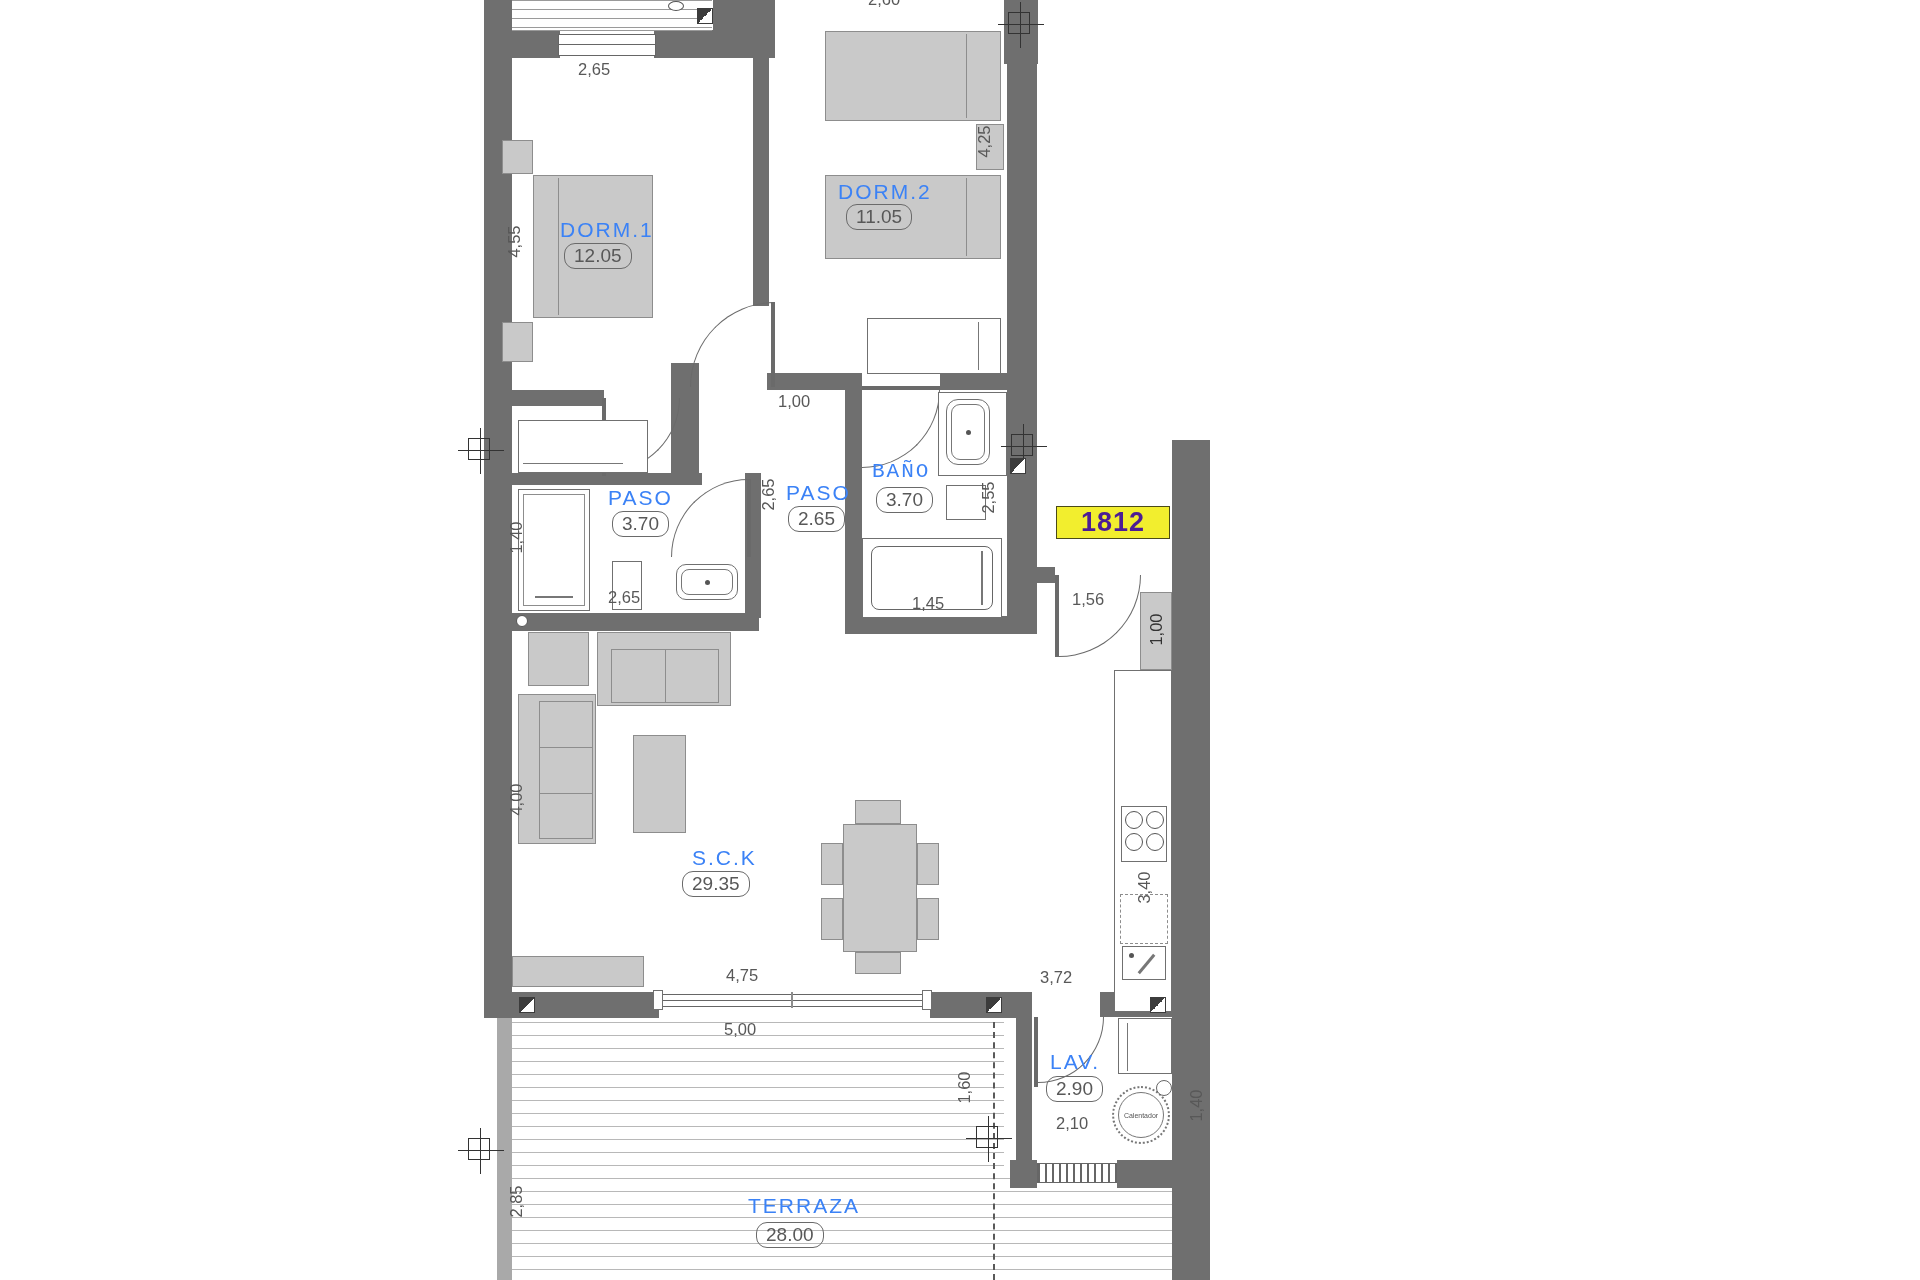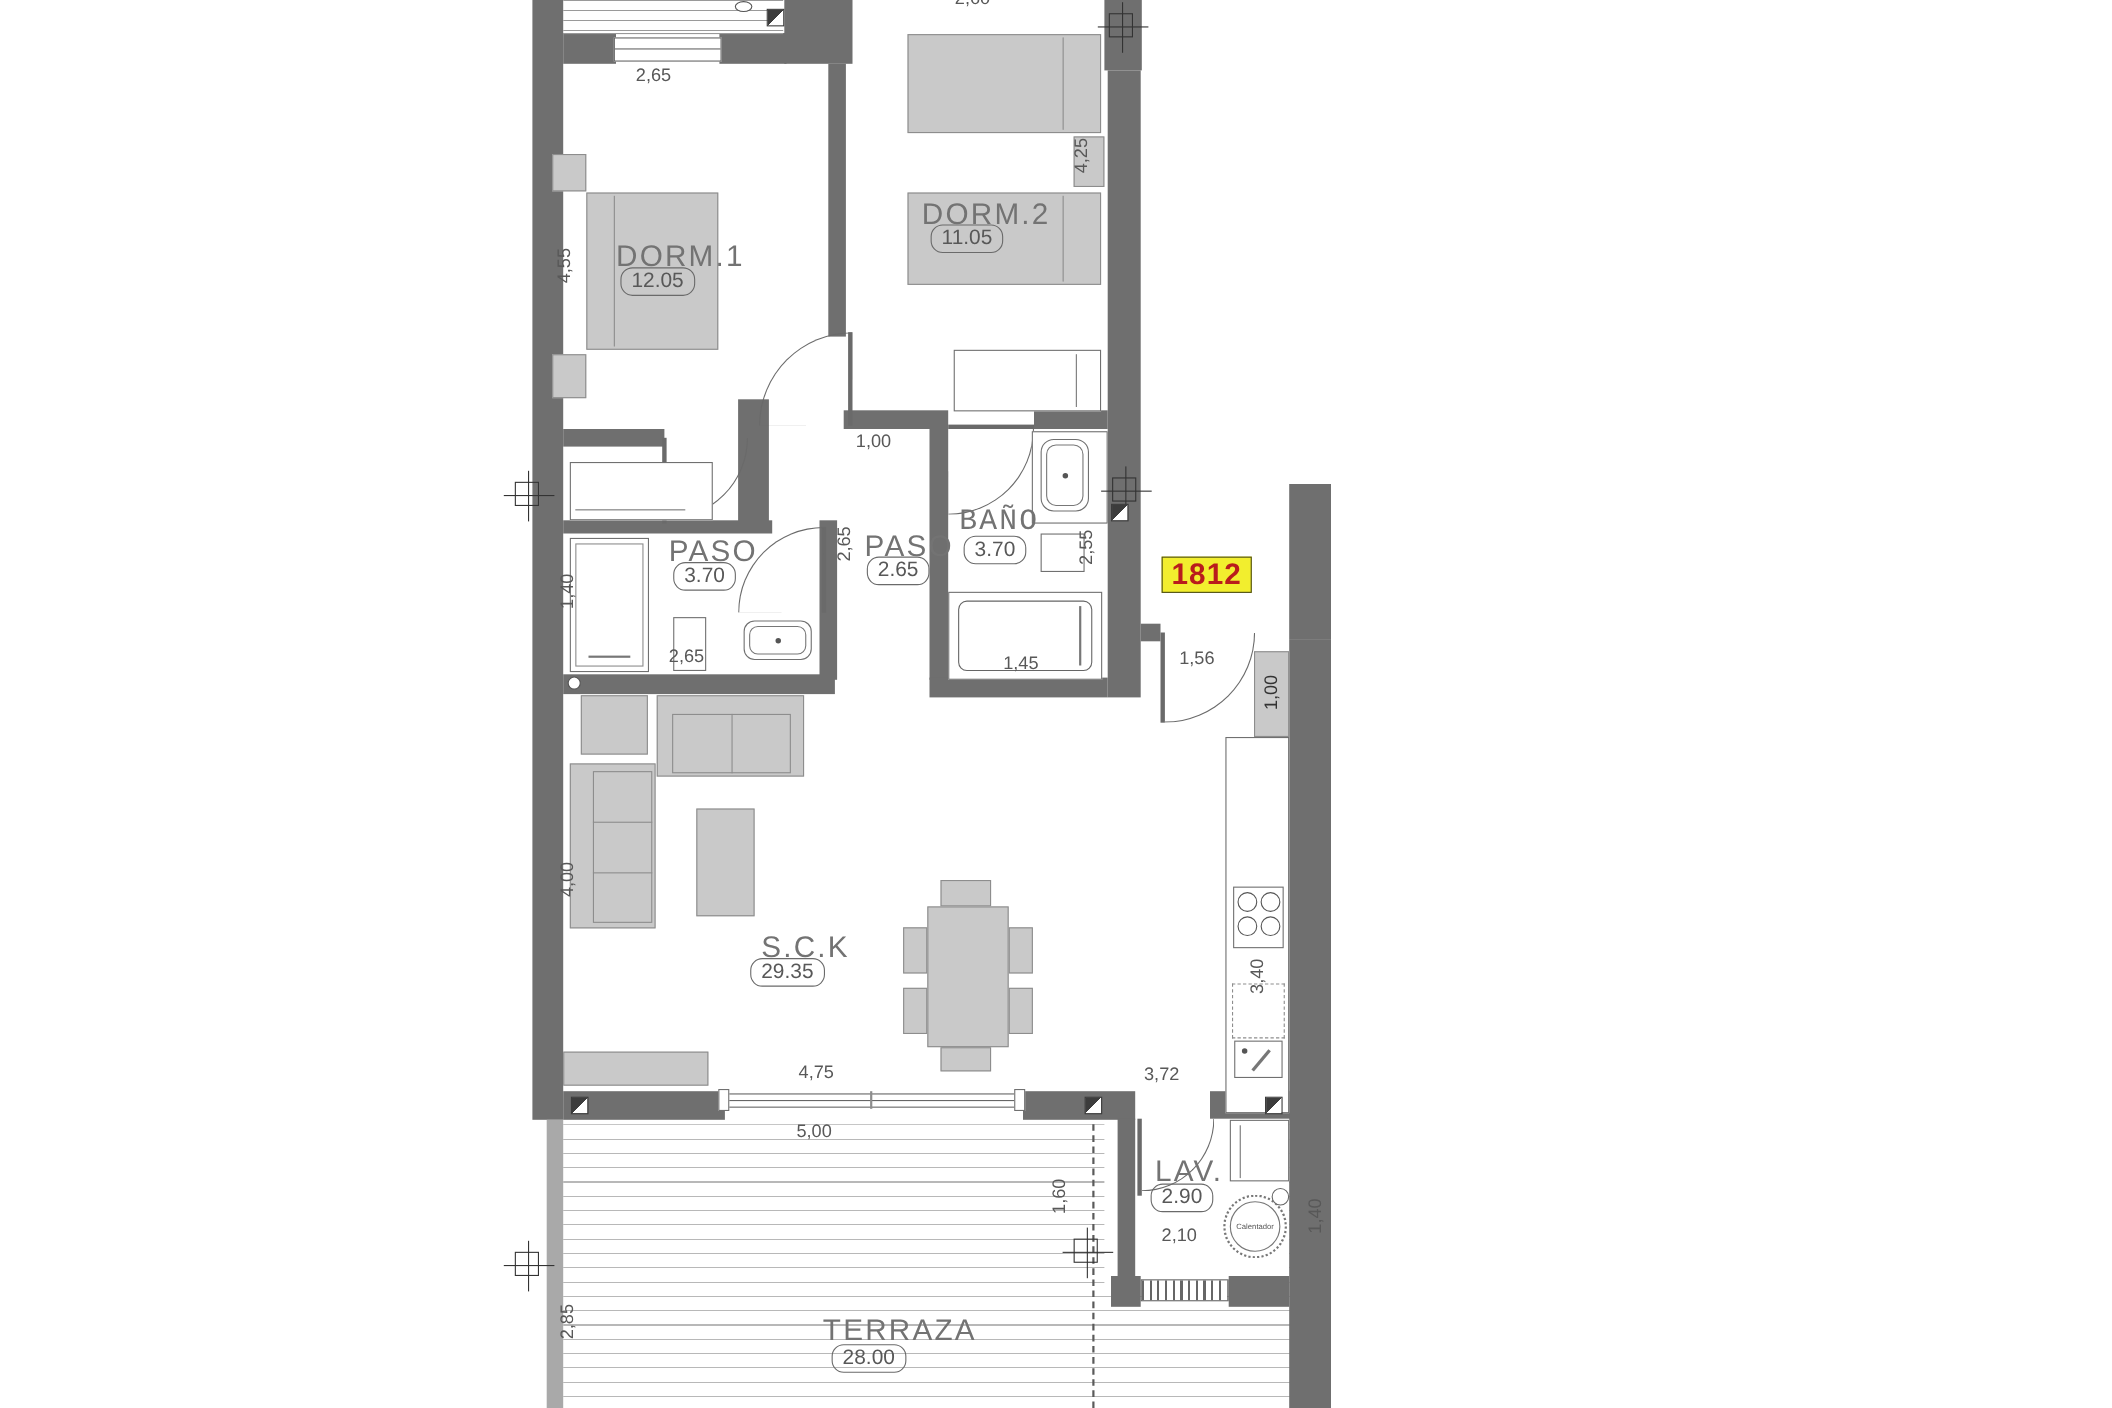--- a/index.html
+++ b/index.html
@@ -14,27 +14,27 @@
   .arc{position:absolute;box-sizing:border-box;background:transparent;}
   .arc.br{border-right:1.4px solid #6a6a6a;border-bottom:1.4px solid #6a6a6a;border-bottom-right-radius:100%;}
   .arc.tl{border-left:1.4px solid #6a6a6a;border-top:1.4px solid #6a6a6a;border-top-left-radius:100%;}
   .leaf{position:absolute;background:#6a6a6a;}
   .window{position:absolute;background:#fff;border:1.6px solid #666;box-sizing:border-box;}
   .window::after{content:"";position:absolute;left:0;right:0;top:45%;border-top:1px solid #666;}
   .hatch{position:absolute;background:repeating-linear-gradient(90deg,#666 0 2px,#fff 2px 7px);border:1px solid #666;box-sizing:border-box;}
   .deck{position:absolute;background:repeating-linear-gradient(180deg,#b8b8b8 0 1px,transparent 1px 13px);}
   .rail{position:absolute;background:repeating-linear-gradient(180deg,#9a9a9a 0 1px,transparent 1px 9px);}
   .dash-v{position:absolute;border-left:2px dashed #5a5a5a;}
-  .room-name{position:absolute;font-size:27px;letter-spacing:2px;color:#737373;white-space:nowrap;}
+  .room-name{position:absolute;font-size:21px;letter-spacing:2px;color:#3b82f6;white-space:nowrap;}
   .area{position:absolute;font-size:19px;color:#585858;border:1.7px solid #6a6a6a;border-radius:11px;
     padding:1px 9px;white-space:nowrap;background:transparent;}
   .dim{position:absolute;font-size:16.5px;color:#585858;white-space:nowrap;}
   .v{transform:rotate(-90deg);transform-origin:center center;}
-  .unit{position:absolute;background:var(--badge,#f2ee2e);border:1.6px solid #4a4a18;color:#b91c1c;
-    font-weight:bold;font-size:27px;padding:0 8px;letter-spacing:1px;}
+  .unit{position:absolute;background:var(--badge,#f2ee2e);border:1.6px solid #4a4a18;color:#4c1d95;
+    font-weight:bold;font-size:27px;padding:0 24px;letter-spacing:1px;}
   .survey{position:absolute;width:46px;height:46px;}
   .survey .lh{position:absolute;left:0;top:22px;width:46px;height:1px;background:#333;}
   .survey .lv{position:absolute;left:22px;top:0;width:1px;height:46px;background:#333;}
   .survey .sq{position:absolute;left:10px;top:10px;width:22px;height:22px;border:1px solid #333;box-sizing:border-box;}
   .regmark{position:absolute;width:16px;height:16px;border:1px solid #3c3c3c;
     background:linear-gradient(135deg,#3c3c3c 50%,#fff 50%);box-sizing:border-box;}
   .regcirc{position:absolute;width:12px;height:12px;border:1px solid #555;border-radius:50%;box-sizing:border-box;background:#fff;}
   .heater{position:absolute;border:2px dotted #777;border-radius:50%;box-sizing:border-box;background:#fff;}
   .heater .inner{position:absolute;left:4px;top:4px;right:4px;bottom:4px;border:1px solid #777;border-radius:50%;
     display:flex;align-items:center;justify-content:center;font-size:7px;color:#555;text-align:center;}

